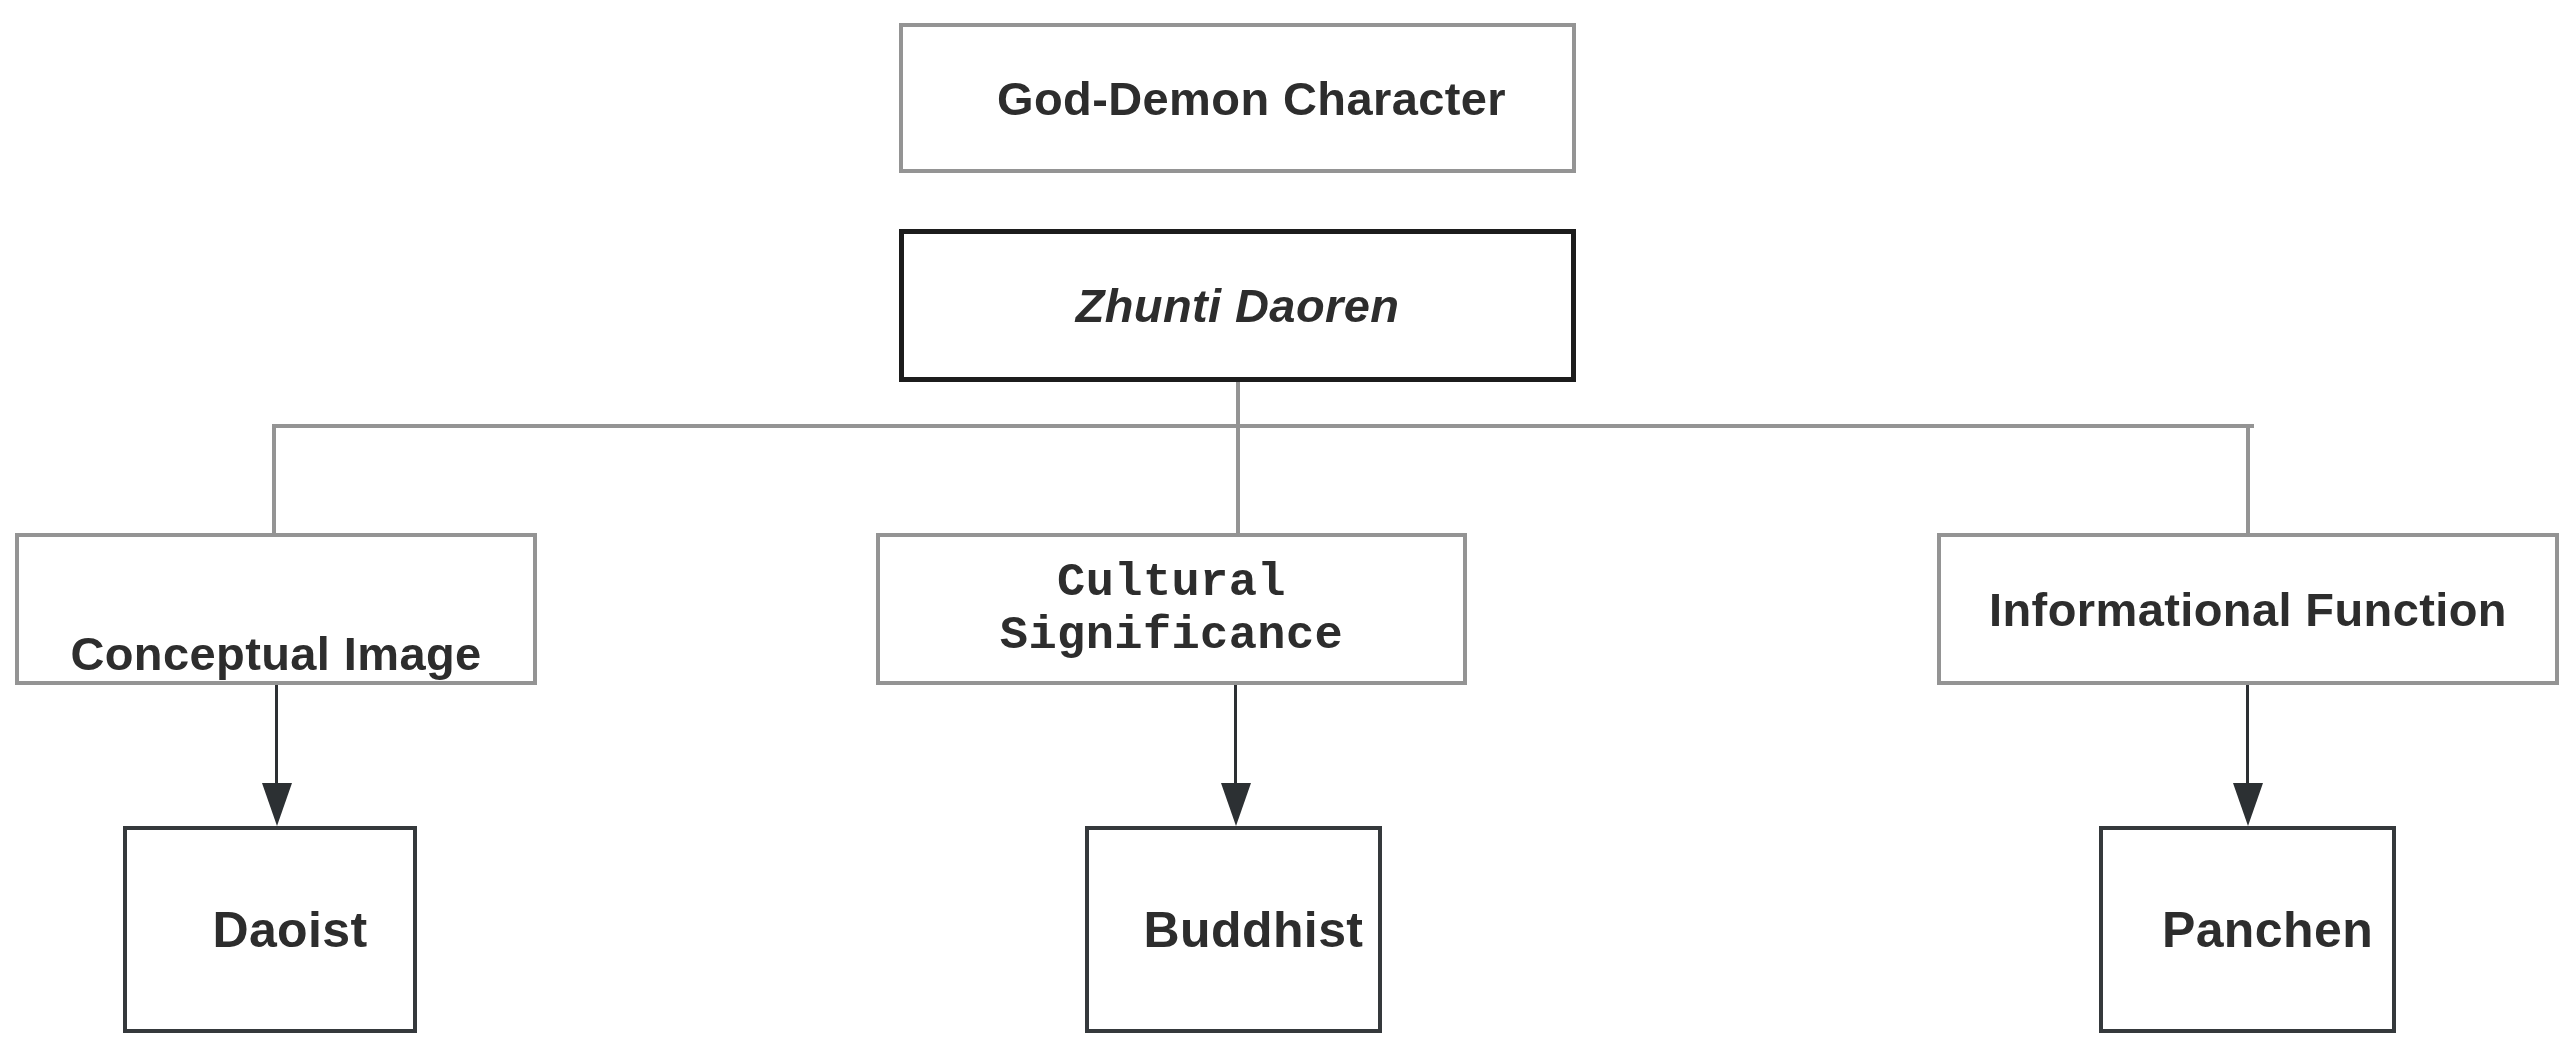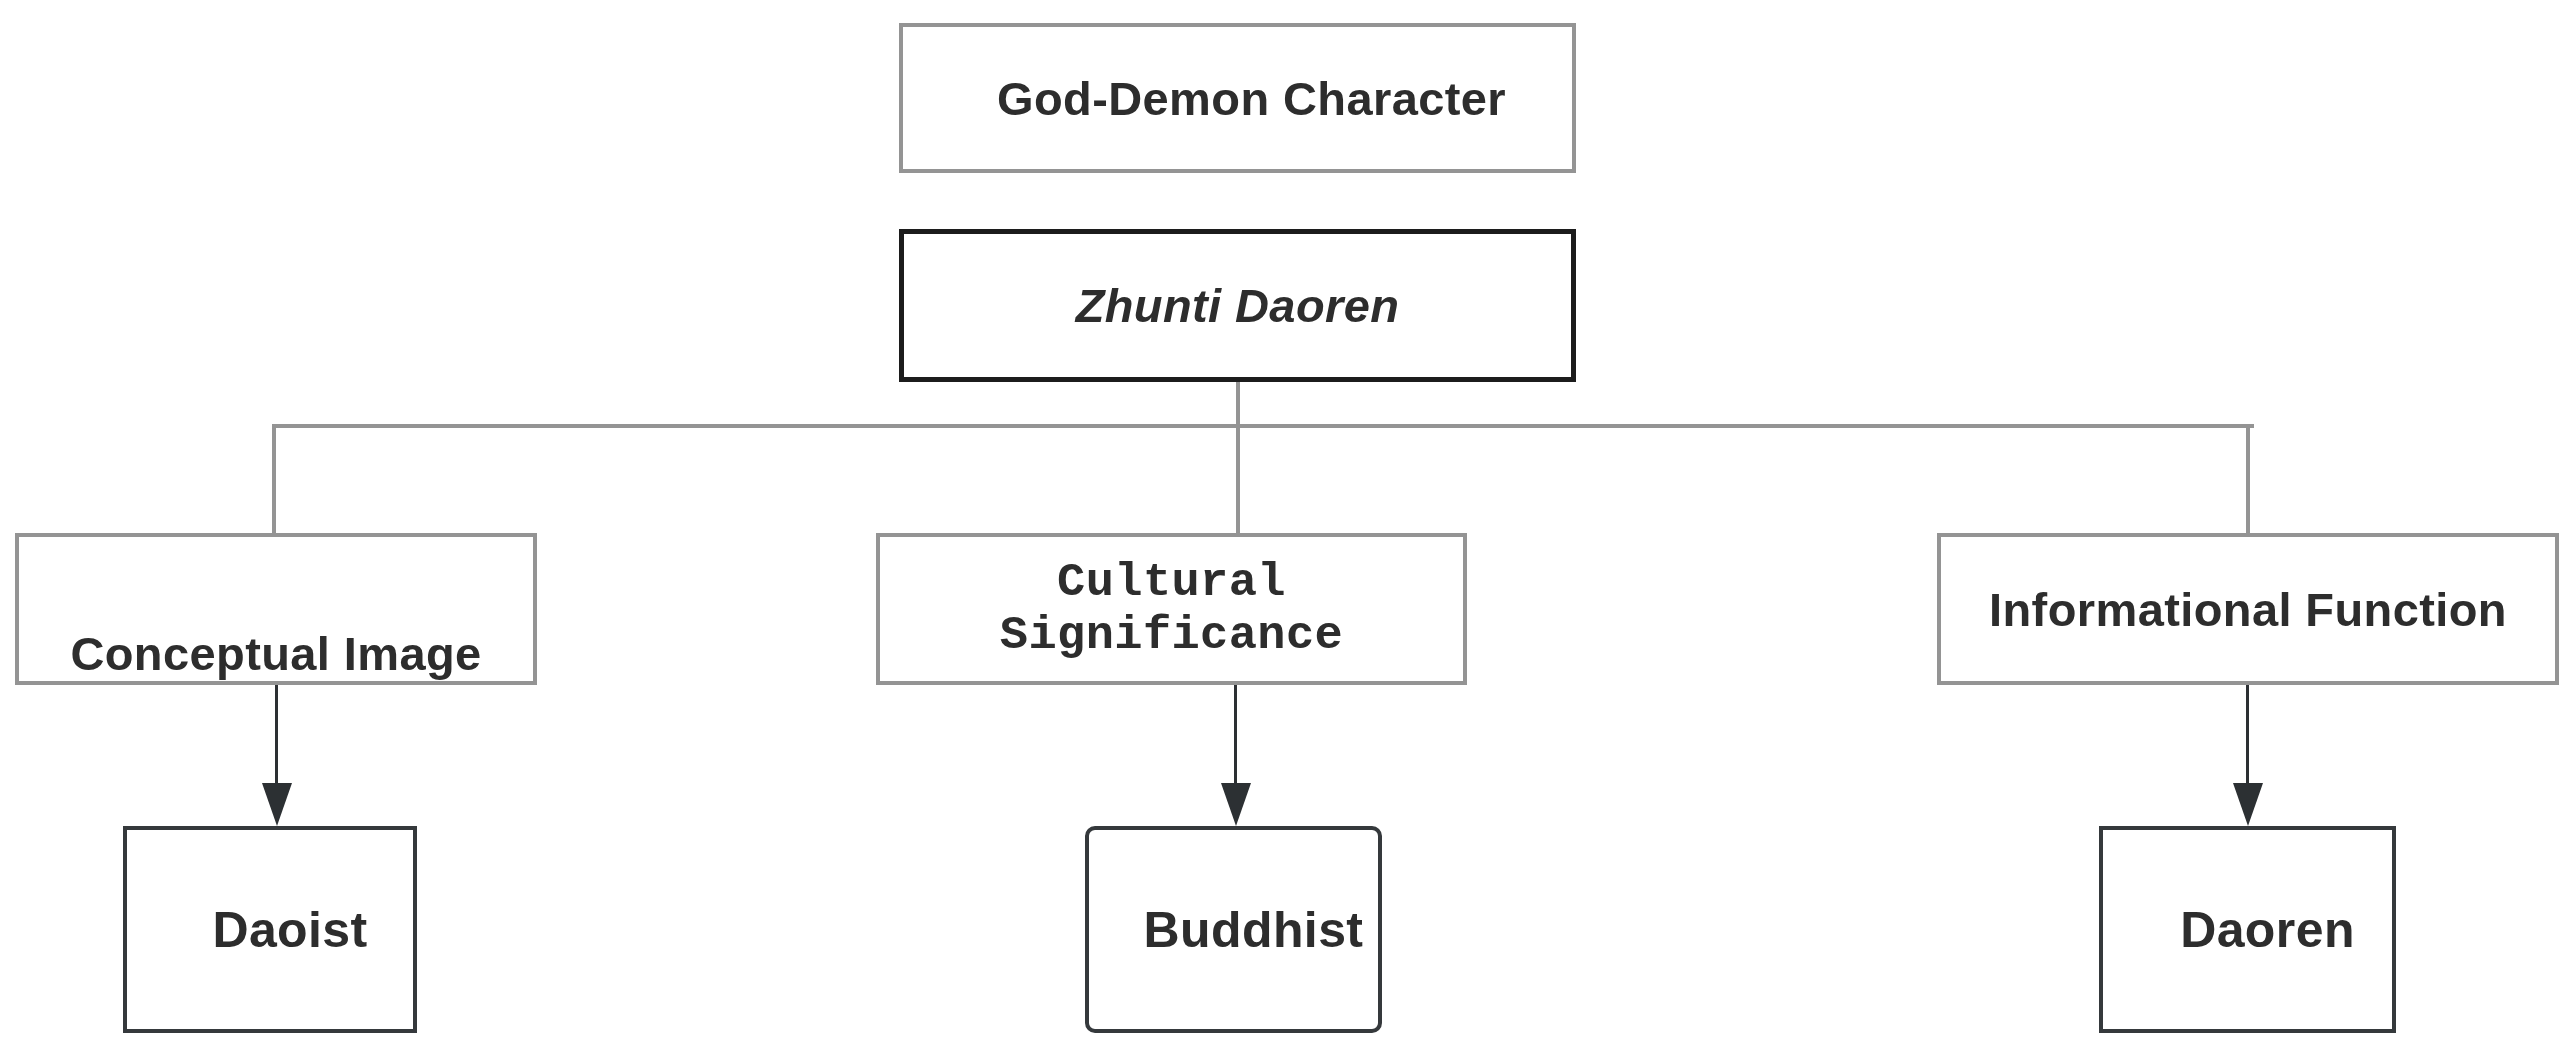--- a/index.html
+++ b/index.html
@@ -35,21 +35,21 @@
   #root-category { top: 23px;  height: 150px; padding-left: 28px; }
   #root-name     { top: 229px; height: 153px; font-style: italic; }
 
   .mid-box { top: 533px; height: 152px; font-size: 47px; }
   #node-conceptual    { left: 15px;   width: 522px; align-items: flex-end; }
   #node-cultural      { left: 876px; width: 591px; font-family: Liberation Mono, monospace; }
   #node-informational { left: 1937px; width: 622px; }
 
   .leaf-box { top: 826px; height: 207px; font-size: 50px; padding-left: 40px; }
   #node-daoist   { left: 123px;  width: 294px; }
-  #node-buddhist { left: 1085px; width: 297px; border-radius: 10px; }
+  #node-buddhist { left: 1085px; width: 297px; }
   #node-panchen  { left: 2099px; width: 297px; }
 
   .cline {
     position: absolute;
     background: var(--connector-gray, #949494);
   }
   .astem {
     position: absolute;
     width: 3.3px;
     background: var(--arrow-dark, #2c3033);
@@ -110,17 +110,17 @@
   <div class="astem" id="arrow-stem-right"></div>
   <div class="ahead" id="arrow-head-right"></div>
 
   <div class="box dark-border leaf-box" id="node-daoist">
     <span>Daoist</span>
   </div>
   <div class="box dark-border leaf-box" id="node-buddhist">
     <span>Buddhist</span>
   </div>
   <div class="box dark-border leaf-box" id="node-panchen">
-    <span>Daoren</span>
+    <span>Panchen</span>
   </div>
 
 </div>
 
 
 </body></html>

